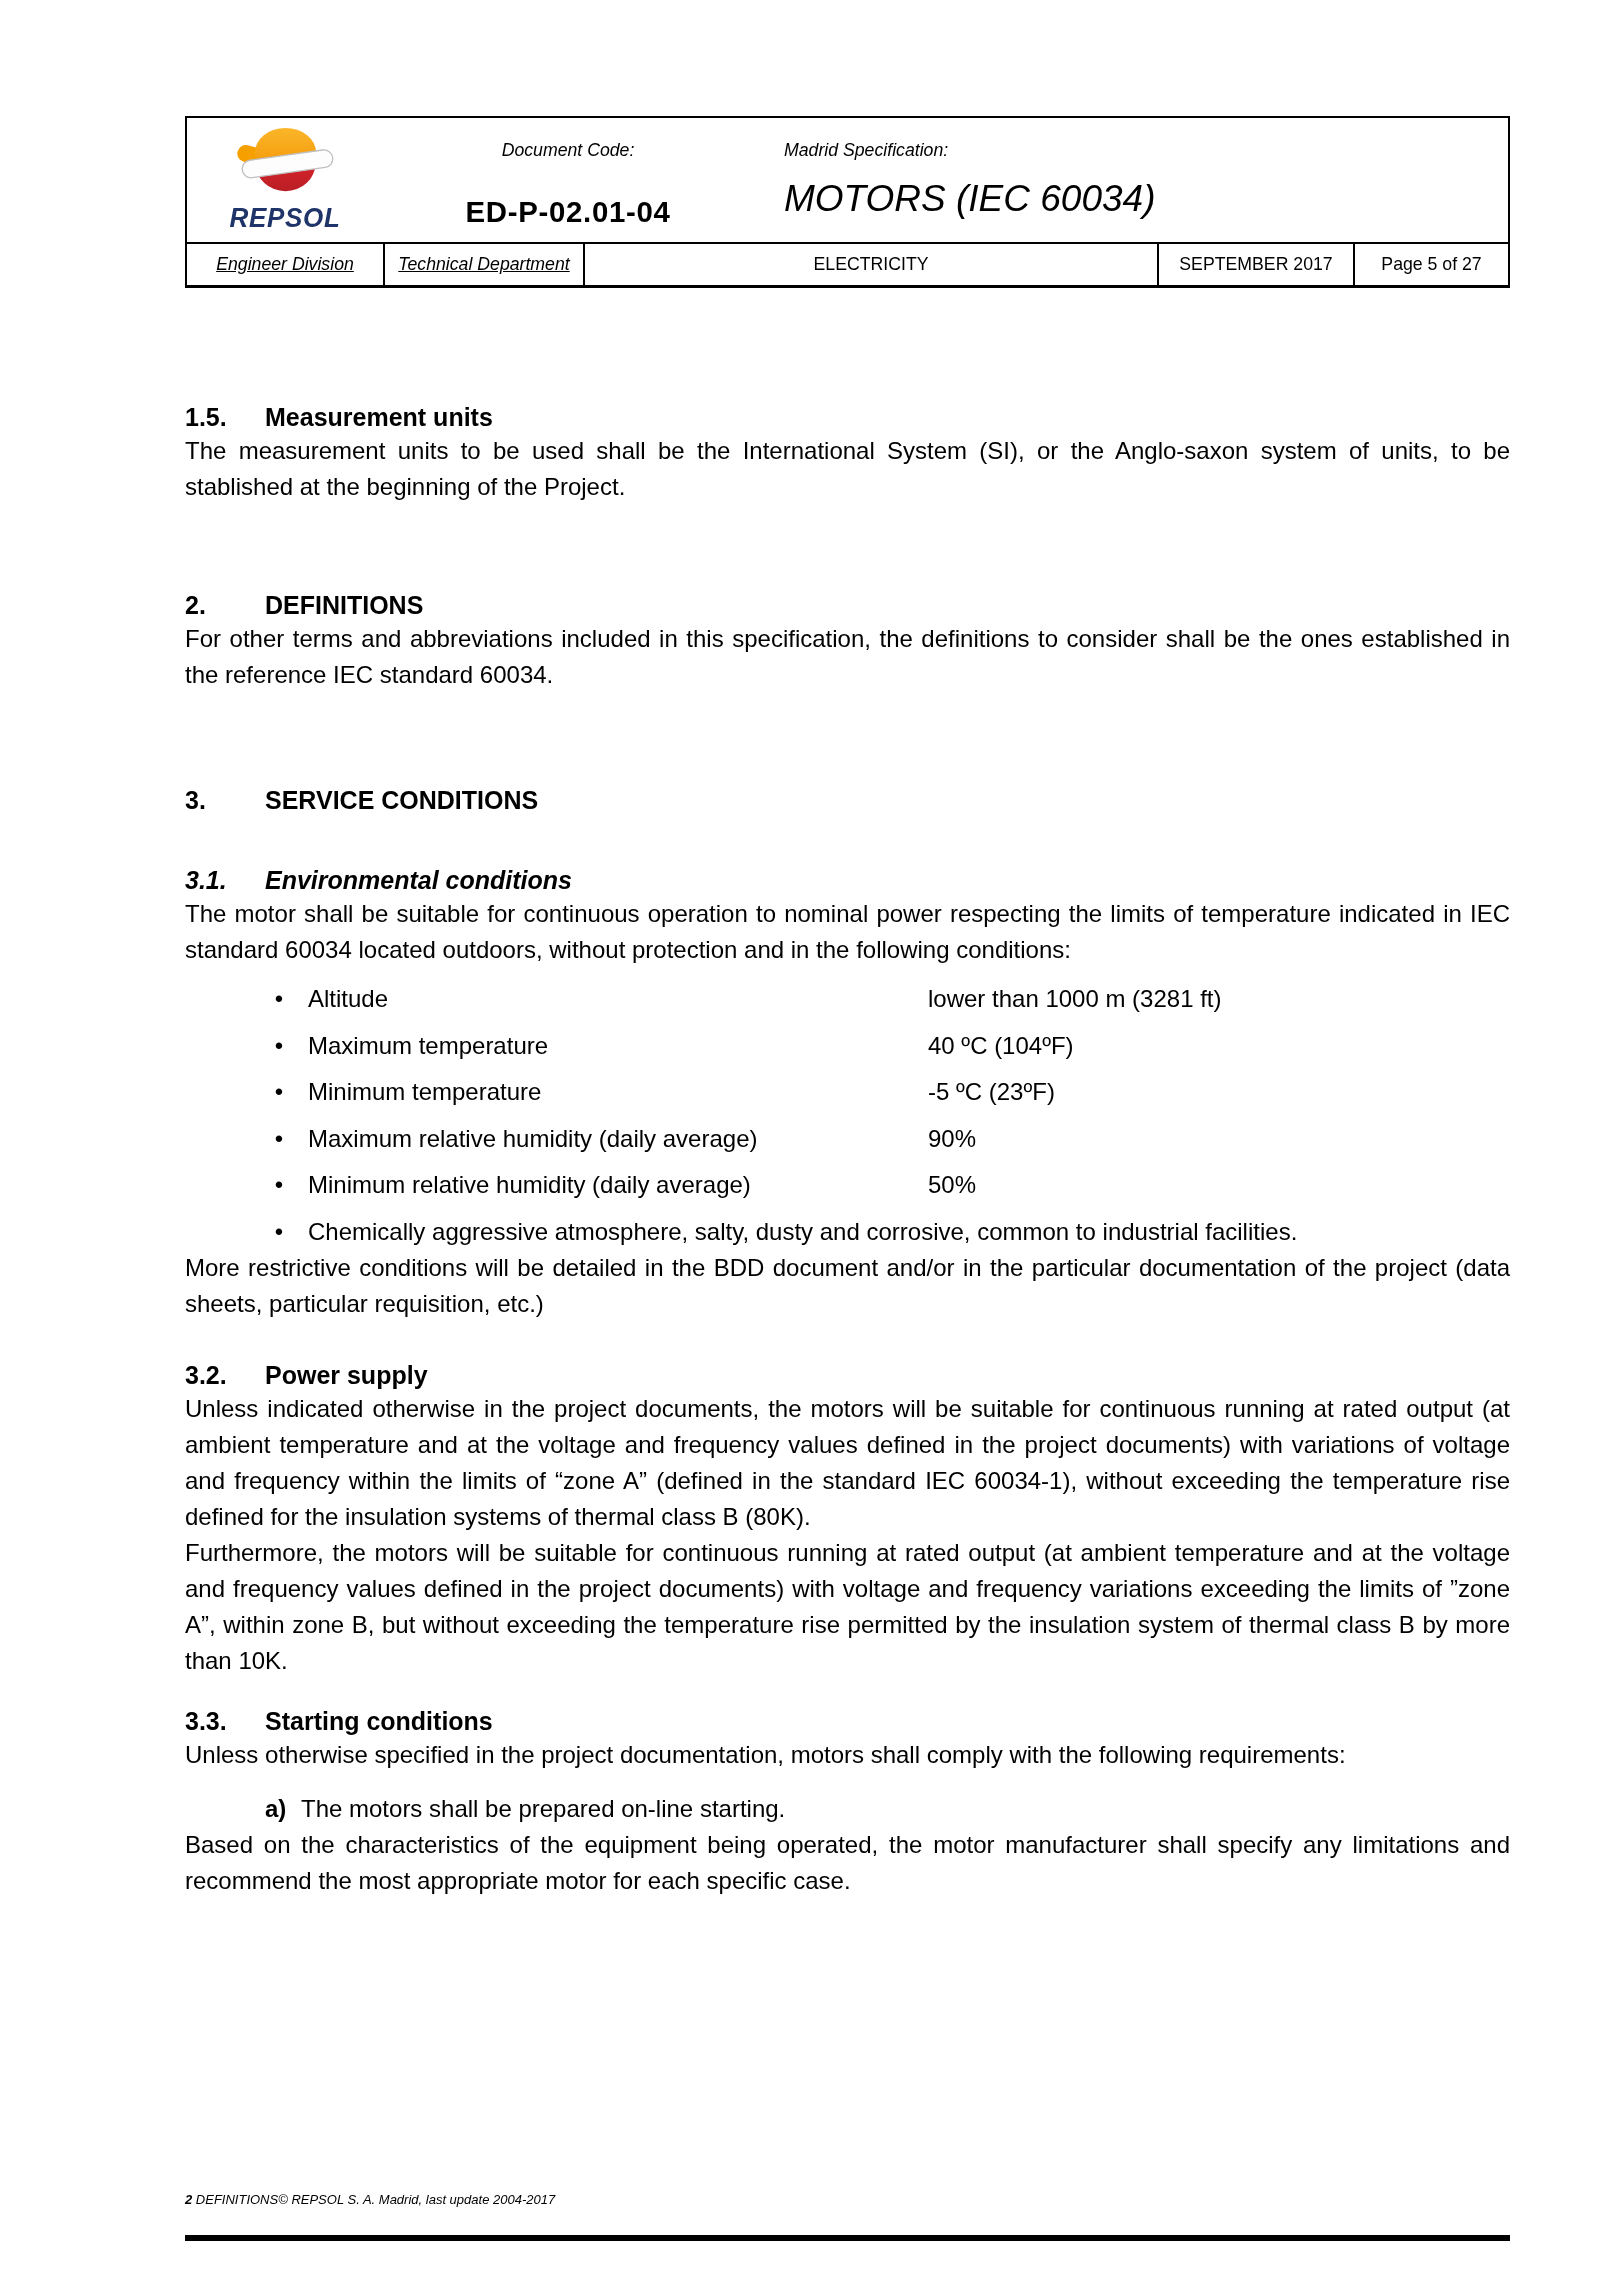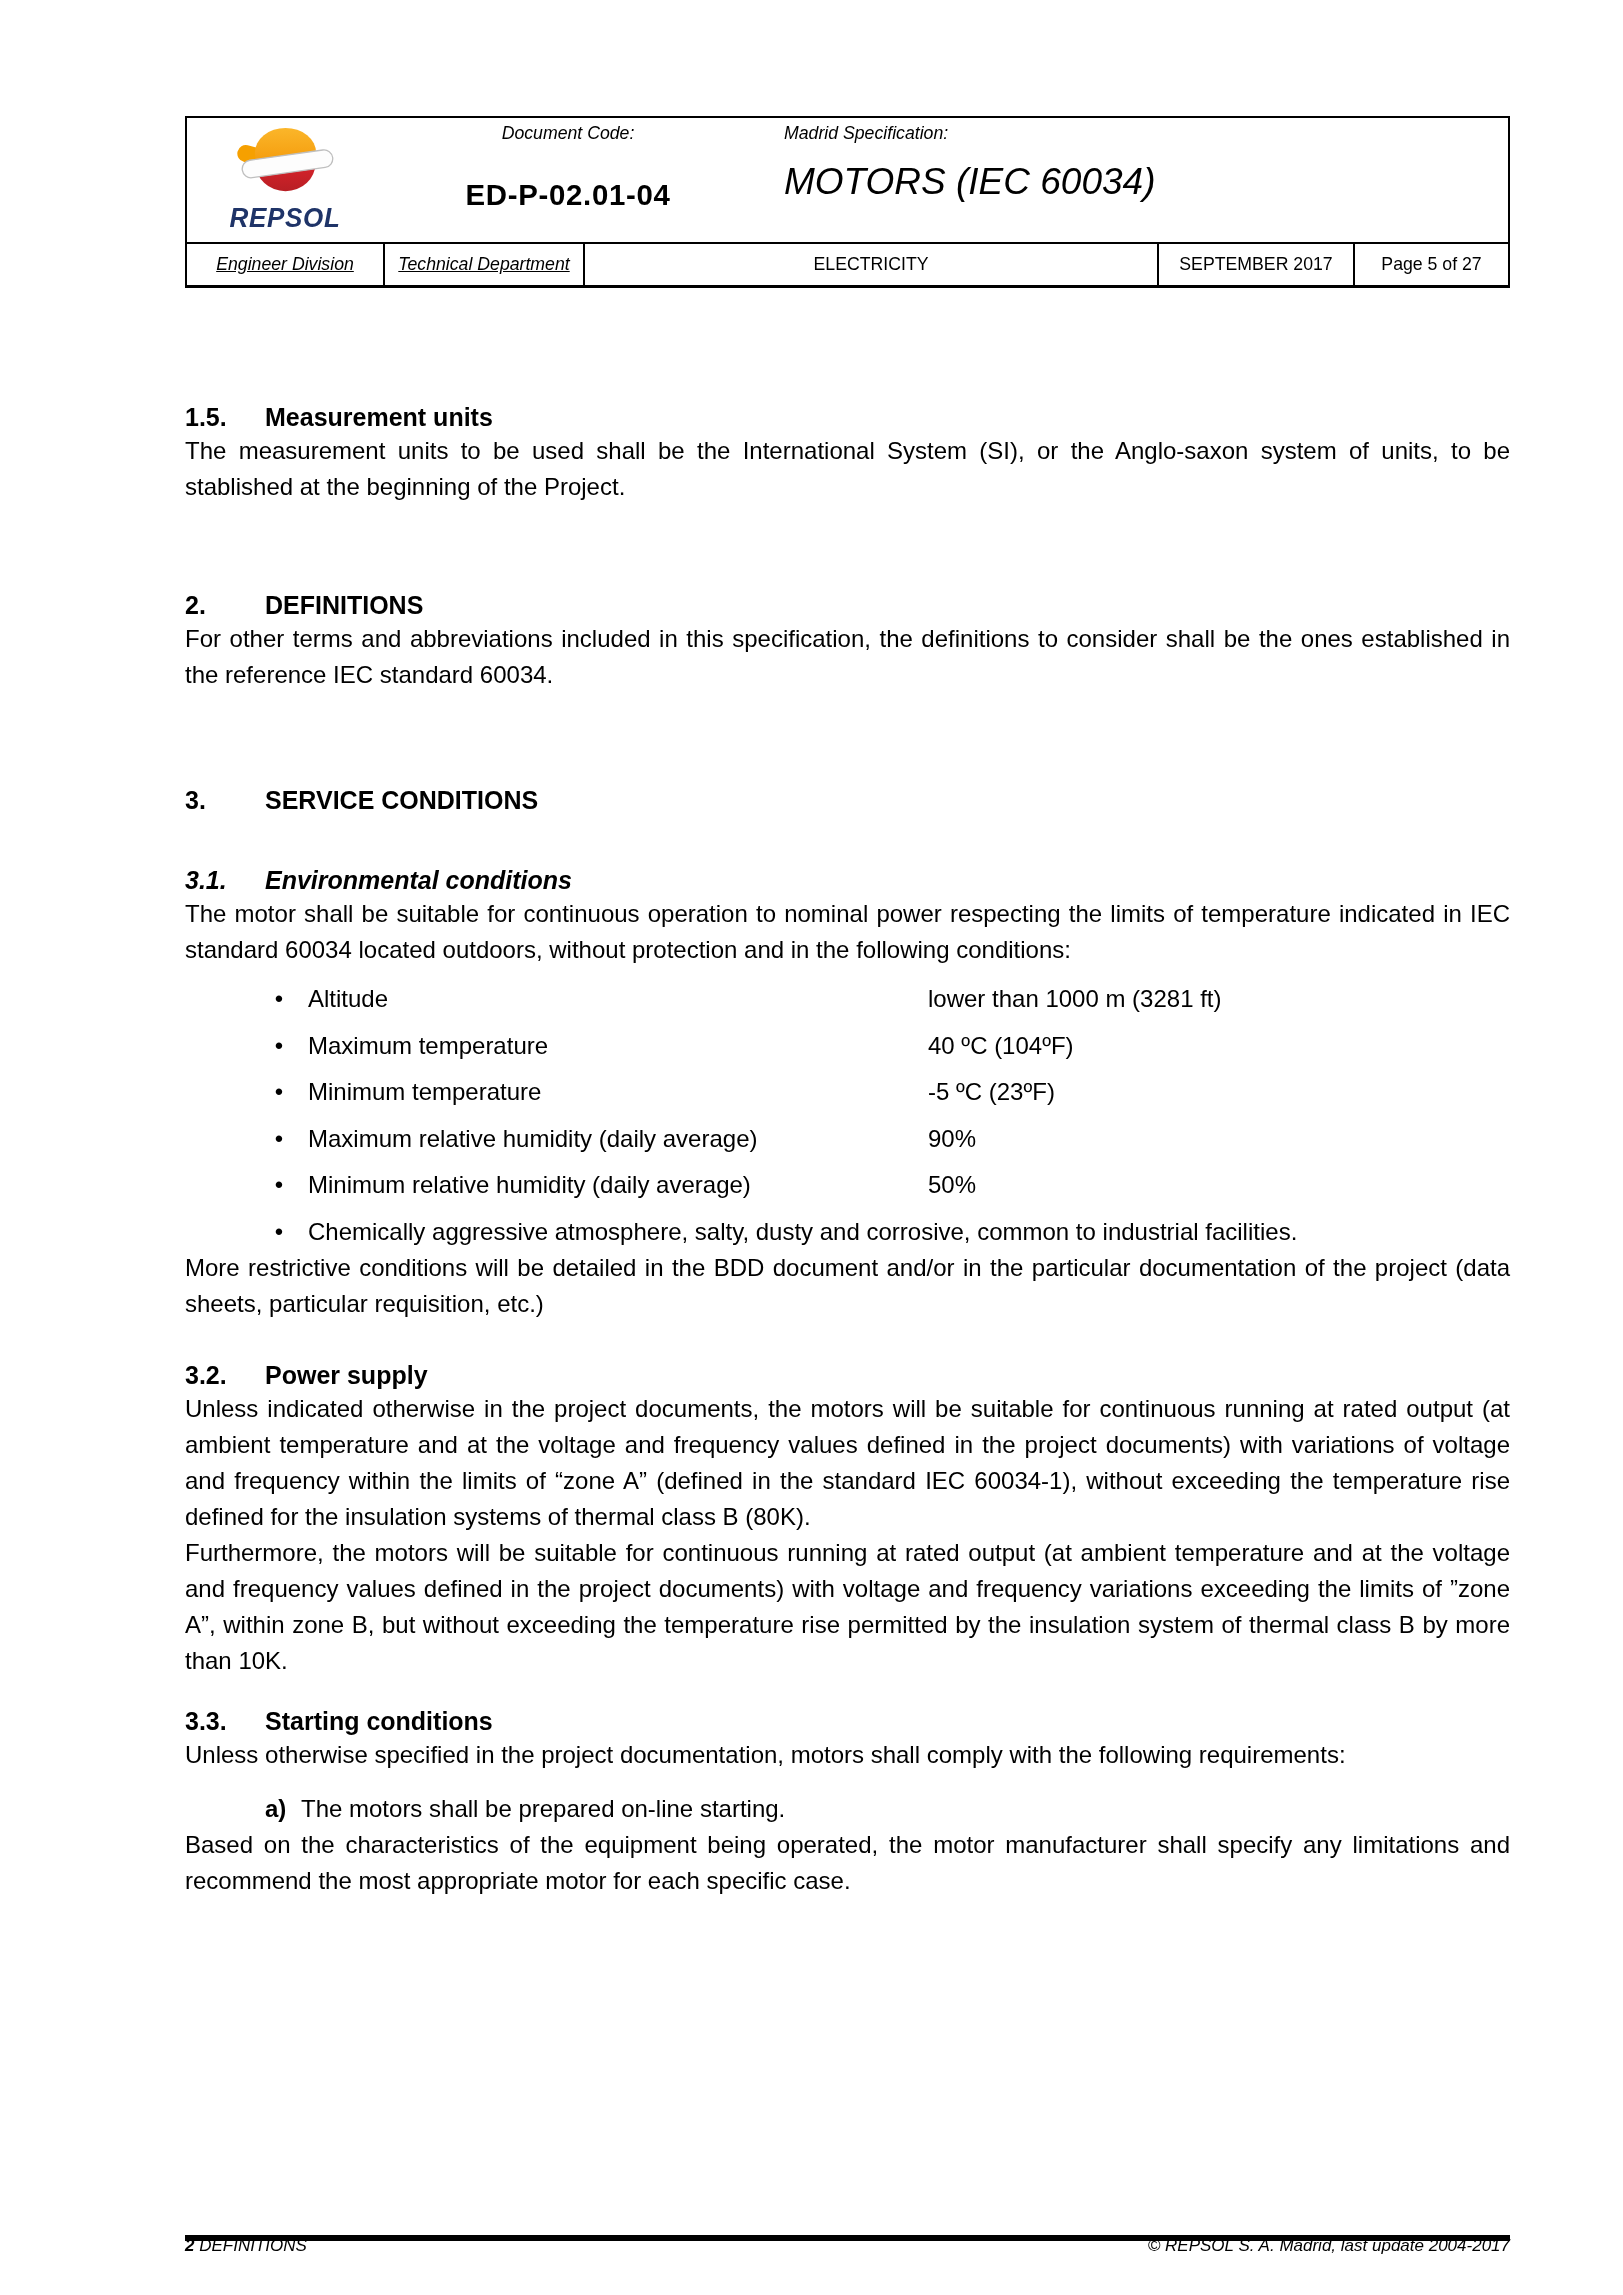--- a/index.html
+++ b/index.html
@@ -27,21 +27,21 @@
   .cell-logo{width:196px;flex:none;display:flex;flex-direction:column;align-items:center;justify-content:center;font-style:italic;}
   .logo-wordmark{
     font-weight:bold;
     font-size:26px;
     letter-spacing:0.7px;
     color:#1f3468;
     margin-top:1.3px;
     transform:scaleY(1.04);
   }
   .cell-doccode{width:370px;flex:none;display:flex;flex-direction:column;align-items:center;}
-  .small-label{font-style:italic;font-size:17.7px;padding-top:5.2px;}
+  .small-label{font-style:italic;font-size:17.7px;padding-top:5.2px;margin-top:17px;}
   .doccode-value{font-weight:bold;font-size:29.4px;margin-top:34px;letter-spacing:0.7px;}
   .cell-designspec{flex:1;padding-left:31px;box-sizing:border-box;}
   .cell-designspec .small-label{text-align:left;}
   .doc-title{font-style:italic;font-size:37px;line-height:46px;margin-top:14.4px;}
   .doc-title span{display:block;}
 
   .header-bottom{display:flex;border-top:2px solid #000;height:41px;align-items:stretch;}
   .hb-cell{
     display:flex;align-items:center;justify-content:center;
     font-size:17.7px;box-sizing:border-box;
@@ -91,24 +91,23 @@
   .a-label{width:36px;flex:none;font-weight:bold;}
   .a-text{flex:1;}
   .p-based{margin-left:116px;margin-top:18.3px;}
 
   
   .footer{
     position:absolute;
     left:185px; top:2192px;
     width:1325px;
     display:flex;
-    justify-content:space-between;
-    font-size:17px;
+    justify-content:flex-start;
+    font-size:13px;
     font-style:italic;
-    margin-top:44px;
   }
   .footer-left b{font-weight:bold;}
   .footer-rule{
     position:absolute;
     left:185px; top:2235px;
     width:1325px; height:5.9px;
     background:#000;
   }
 </style>
 </head>

